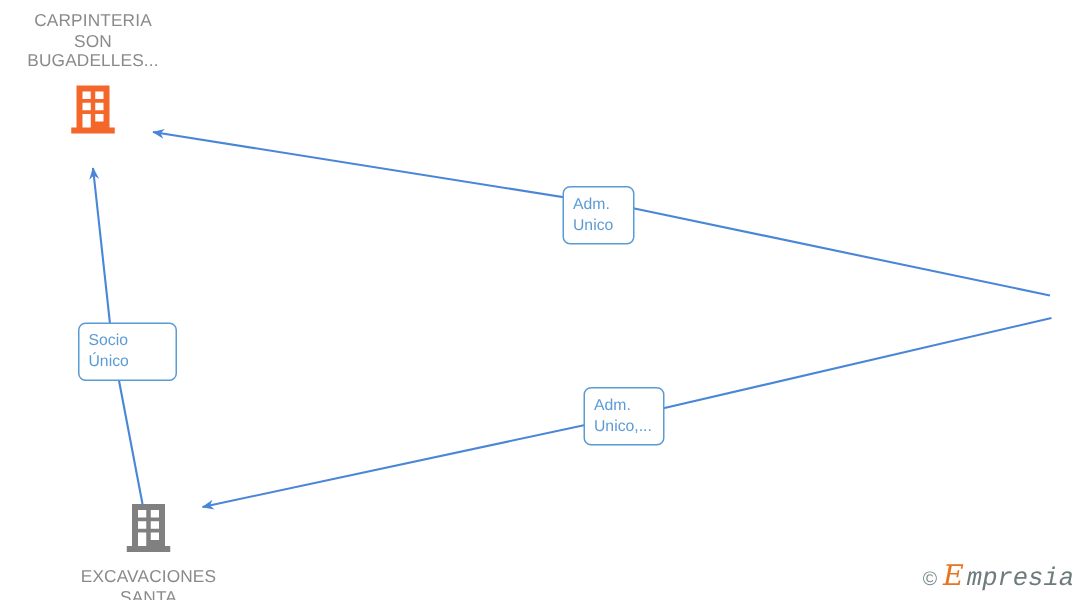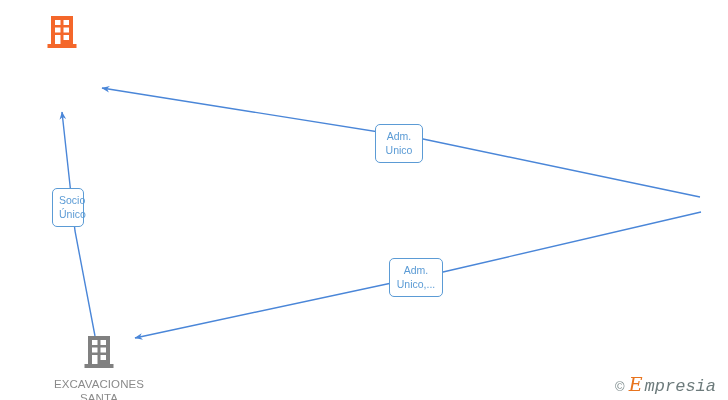--- a/index.html
+++ b/index.html
@@ -77,33 +77,32 @@
   
   .rel-chip {
     position: absolute;
     box-sizing: border-box;
     border: 1px solid #5b9bd5;
     border-radius: 5px;
     background: #ffffff;
     color: #5b9bd5;
     font-size: 10.5px;
     line-height: 14px;
-    text-align: center;
     padding: 4px 6px 5px 6px;
     white-space: pre-line;
   }
   #chip-adm-unico-1 {
     left: 375px;
     top: 124px;
     width: 48px;
   }
   #chip-socio-unico {
     left: 52px;
-    top: 188px;
-    width: 32px;
+    top: 215px;
+    width: 66px;
   }
   #chip-adm-unico-2 {
     left: 389px;
     top: 258px;
     width: 54px;
   }
 
   
   #watermark {
     position: absolute;
@@ -152,20 +151,23 @@
     <g>
       <path d="M701,212 L443,272 L135,338" fill="none" stroke="#4a86d8" stroke-width="1.4" marker-end="url(#arrow-head)"></path>
     </g>
 
     <g>
       <path d="M95,336 L75,231 L62,112" fill="none" stroke="#4a86d8" stroke-width="1.4" marker-end="url(#arrow-head)"></path>
     </g>
   </svg>
 
   <div class="node" id="node-carpinteria">
+    <div class="node-label">CARPINTERIA
+SON
+BUGADELLES...</div>
     <span class="node-icon">
       <svg width="32" height="36" viewBox="0 0 32 36" xmlns="http://www.w3.org/2000/svg">
         <rect x="5" y="2" width="22" height="29" fill="#f4672a"></rect>
         <rect x="1.5" y="30" width="29" height="4" fill="#f4672a"></rect>
         <rect x="9" y="6" width="5.5" height="5" fill="#ffffff"></rect>
         <rect x="17.5" y="6" width="5.5" height="5" fill="#ffffff"></rect>
         <rect x="9" y="13.5" width="5.5" height="5" fill="#ffffff"></rect>
         <rect x="17.5" y="13.5" width="5.5" height="5" fill="#ffffff"></rect>
         <rect x="9" y="21" width="5.5" height="9" fill="#ffffff"></rect>
         <rect x="17.5" y="21" width="5.5" height="5" fill="#ffffff"></rect>

